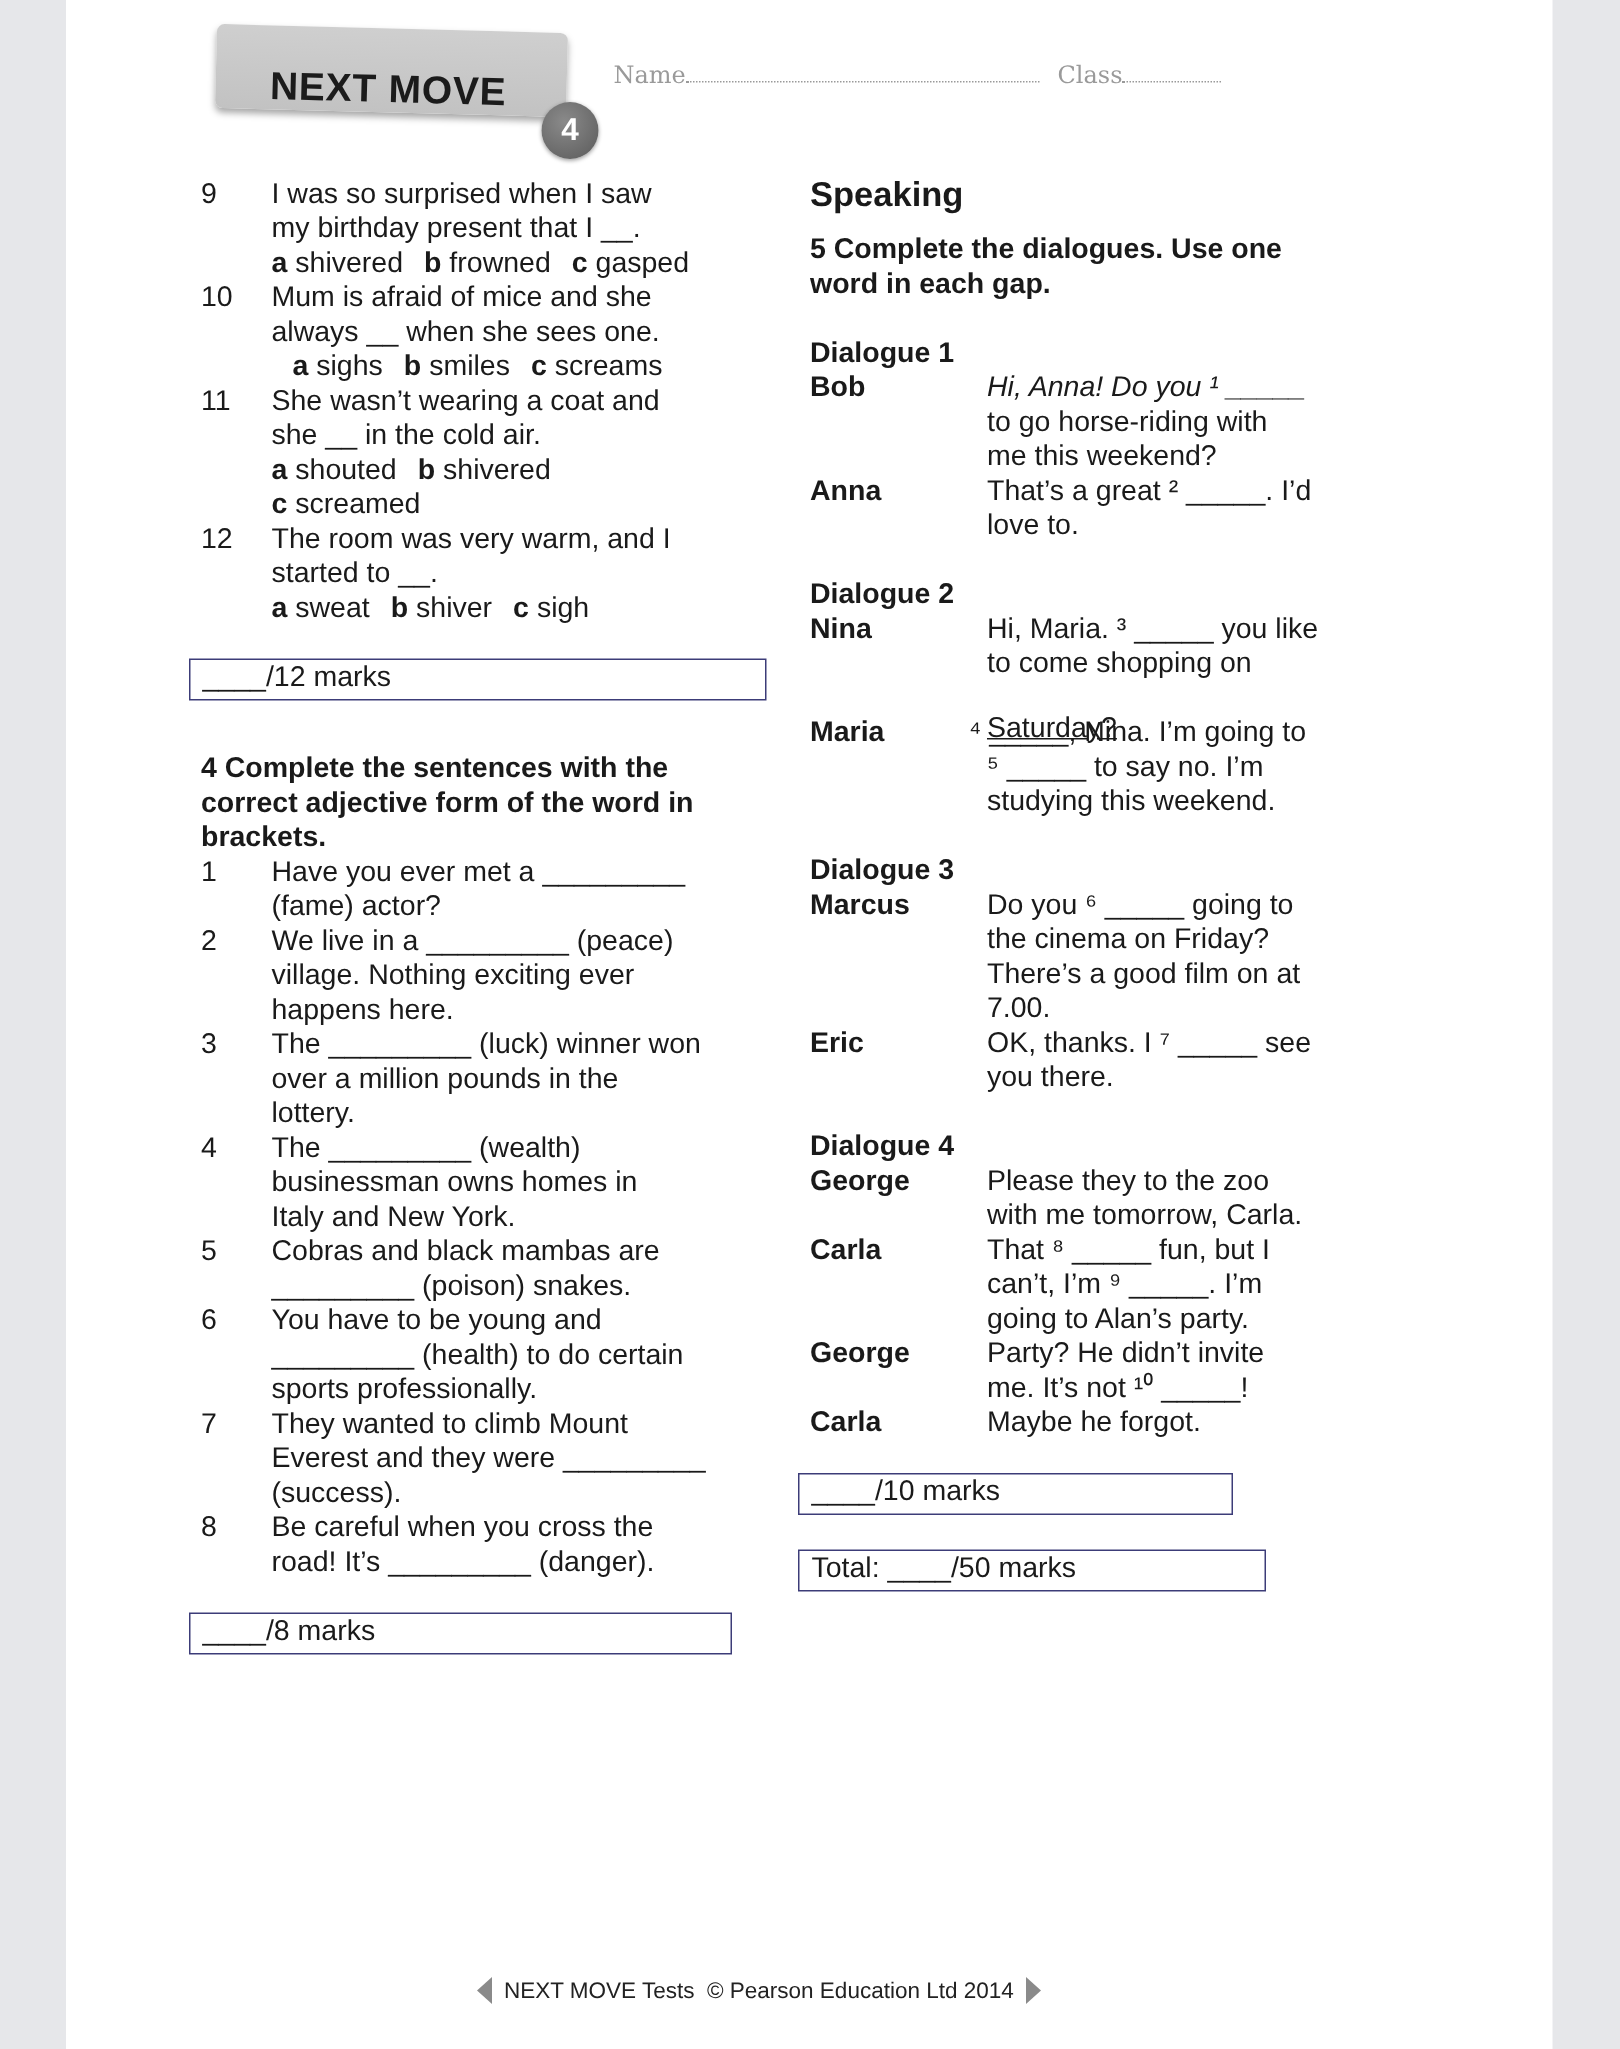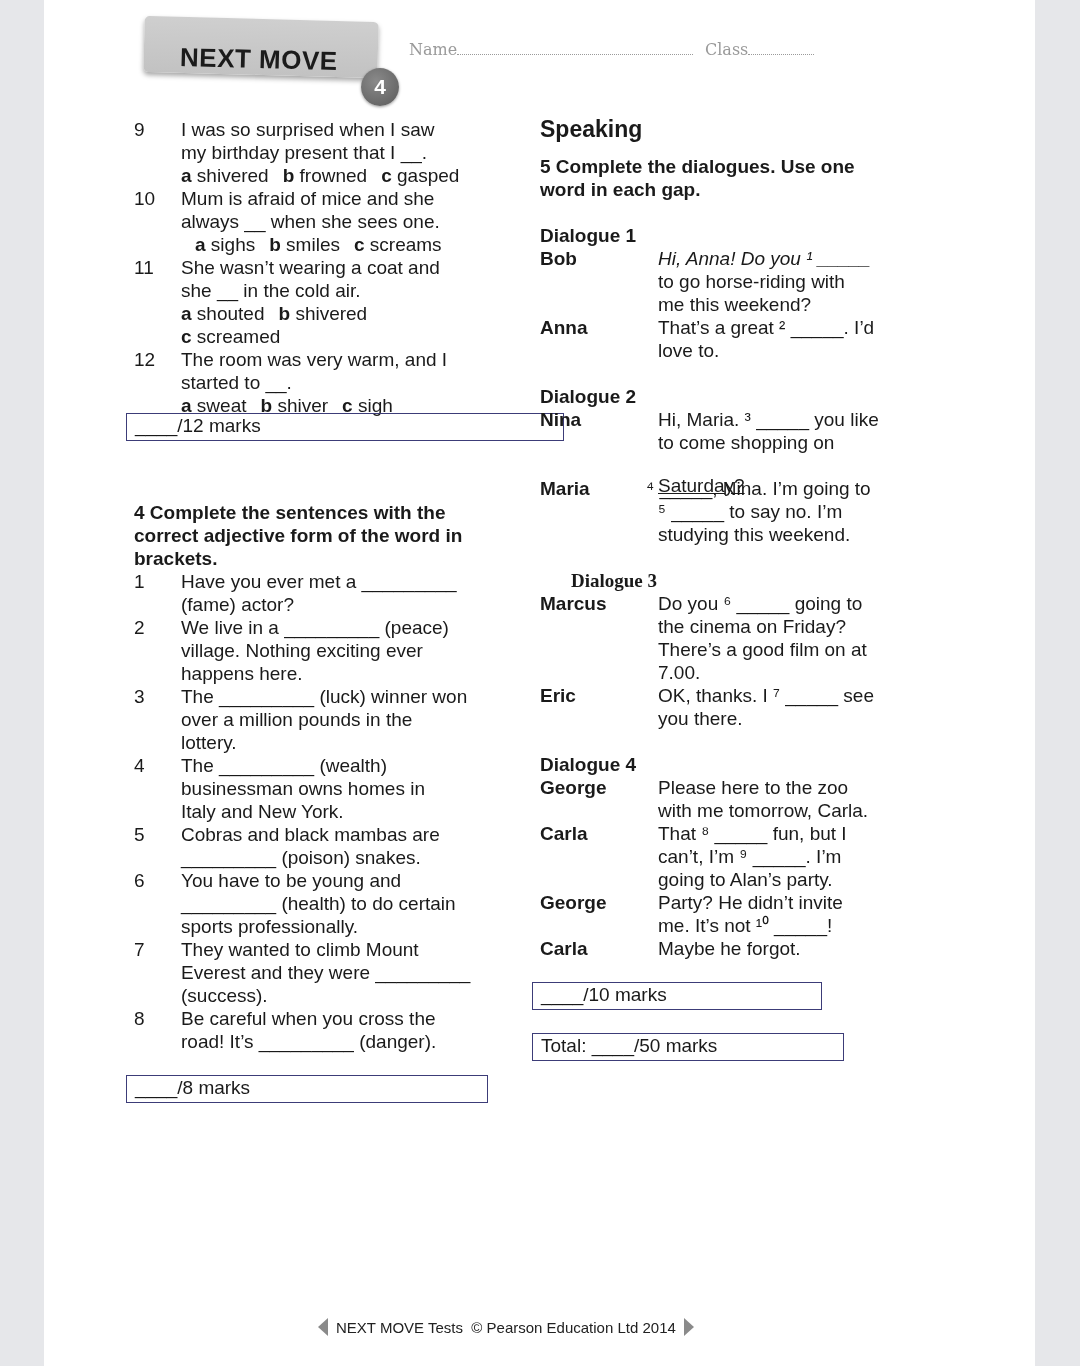--- a/index.html
+++ b/index.html
@@ -87,21 +87,21 @@
     <div class="num" style="left:134px; top:256px;">11</div>
     <div class="t" style="left:181px; top:256px;">She wasn’t wearing a coat and</div>
     <div class="t" style="left:181px; top:279px;">she __ in the cold air.</div>
     <div class="t" style="left:181px; top:302px;"><span><span class="b">a</span> <span>shouted</span></span><span style="margin-left:14px;"><span class="b">b</span> <span>shivered</span></span></div>
     <div class="t" style="left:181px; top:325px;"><span><span class="b">c</span> <span>screamed</span></span></div>
     <div class="num" style="left:134px; top:348px;">12</div>
     <div class="t" style="left:181px; top:348px;">The room was very warm, and I</div>
     <div class="t" style="left:181px; top:371px;">started to __.</div>
     <div class="t" style="left:181px; top:394px;"><span><span class="b">a</span> <span>sweat</span></span><span style="margin-left:14px;"><span class="b">b</span> <span>shiver</span></span><span style="margin-left:14px;"><span class="b">c</span> <span>sigh</span></span></div>
   </div>
-<div class="marks" style="left:126px; top:413px; width:438px;">____/12 marks</div>
+<div class="marks" style="left:126px; top:439px; width:385px;">____/12 marks</div>
 
 <div class="t h" style="left:134px; top:501px;">4 Complete the sentences with the</div>
 <div class="t h" style="left:134px; top:524px;">correct adjective form of the word in</div>
 <div class="t h" style="left:134px; top:547px;">brackets.</div>
 <div id="s4">
     <div class="num" style="left:134px; top:570px;">1</div>
     <div class="t" style="left:181px; top:570px;">Have you ever met a _________</div>
     <div class="t" style="left:181px; top:593px;">(fame) actor?</div>
     <div class="num" style="left:134px; top:616px;">2</div>
     <div class="t" style="left:181px; top:616px;">We live in a _________ (peace)</div>
@@ -146,32 +146,32 @@
     <div class="t" style="left:658px; top:339px;">love to.</div>
     <div class="t b" style="left:540px; top:385px;">Dialogue 2</div>
     <div class="t b" style="left:540px; top:408px;">Nina</div>
     <div class="t" style="left:658px; top:408px;">Hi, Maria. ³ _____ you like</div>
     <div class="t" style="left:658px; top:431px;">to come shopping on</div>
     <div class="t" style="left:658px; top:474px;text-decoration:underline;">Saturday?</div>
     <div class="t b" style="left:540px; top:477px;">Maria</div>
     <div class="t" style="left:646px; top:477px;">⁴ _____, Nina. I’m going to</div>
     <div class="t" style="left:658px; top:500px;">⁵ _____ to say no. I’m</div>
     <div class="t" style="left:658px; top:523px;">studying this weekend.</div>
-    <div class="t b" style="left:571px; top:569px;font-family:Liberation Serif, serif;">Dialogue 3</div>
+    <div class="t b" style="left:540px; top:569px;">Dialogue 3</div>
     <div class="t b" style="left:540px; top:592px;">Marcus</div>
     <div class="t" style="left:658px; top:592px;">Do you ⁶ _____ going to</div>
     <div class="t" style="left:658px; top:615px;">the cinema on Friday?</div>
     <div class="t" style="left:658px; top:638px;">There’s a good film on at</div>
     <div class="t" style="left:658px; top:661px;">7.00.</div>
     <div class="t b" style="left:540px; top:684px;">Eric</div>
     <div class="t" style="left:658px; top:684px;">OK, thanks. I ⁷ _____ see</div>
     <div class="t" style="left:658px; top:707px;">you there.</div>
     <div class="t b" style="left:540px; top:753px;">Dialogue 4</div>
     <div class="t b" style="left:540px; top:776px;">George</div>
-    <div class="t" style="left:658px; top:776px;">Please here to the zoo</div>
+    <div class="t" style="left:658px; top:776px;">Please they to the zoo</div>
     <div class="t" style="left:658px; top:799px;">with me tomorrow, Carla.</div>
     <div class="t b" style="left:540px; top:822px;">Carla</div>
     <div class="t" style="left:658px; top:822px;">That ⁸ _____ fun, but I</div>
     <div class="t" style="left:658px; top:845px;">can’t, I’m ⁹ _____. I’m</div>
     <div class="t" style="left:658px; top:868px;">going to Alan’s party.</div>
     <div class="t b" style="left:540px; top:891px;">George</div>
     <div class="t" style="left:658px; top:891px;">Party? He didn’t invite</div>
     <div class="t" style="left:658px; top:914px;">me. It’s not ¹⁰ _____!</div>
     <div class="t b" style="left:540px; top:937px;">Carla</div>
     <div class="t" style="left:658px; top:937px;">Maybe he forgot.</div>

